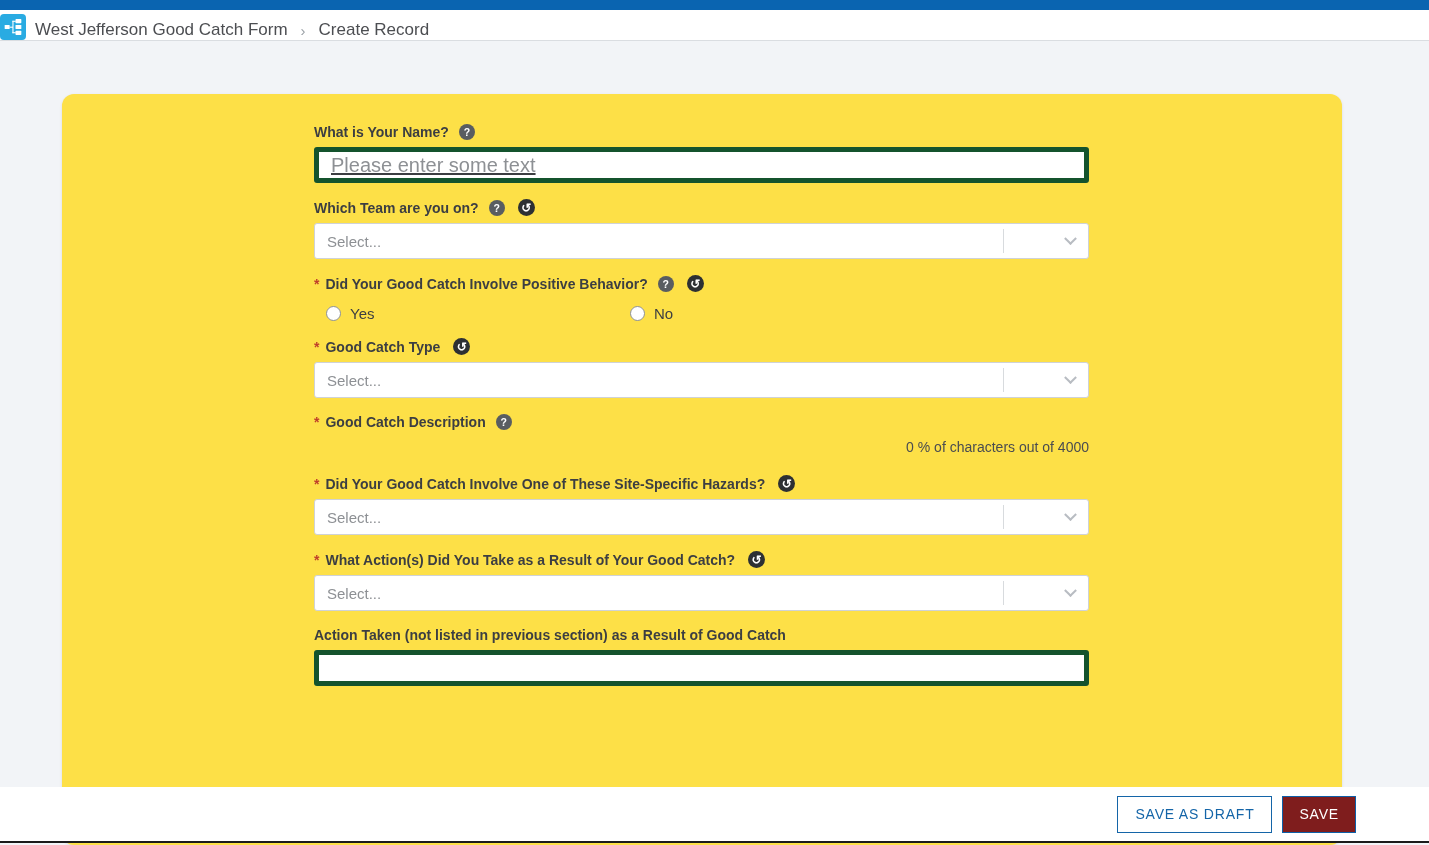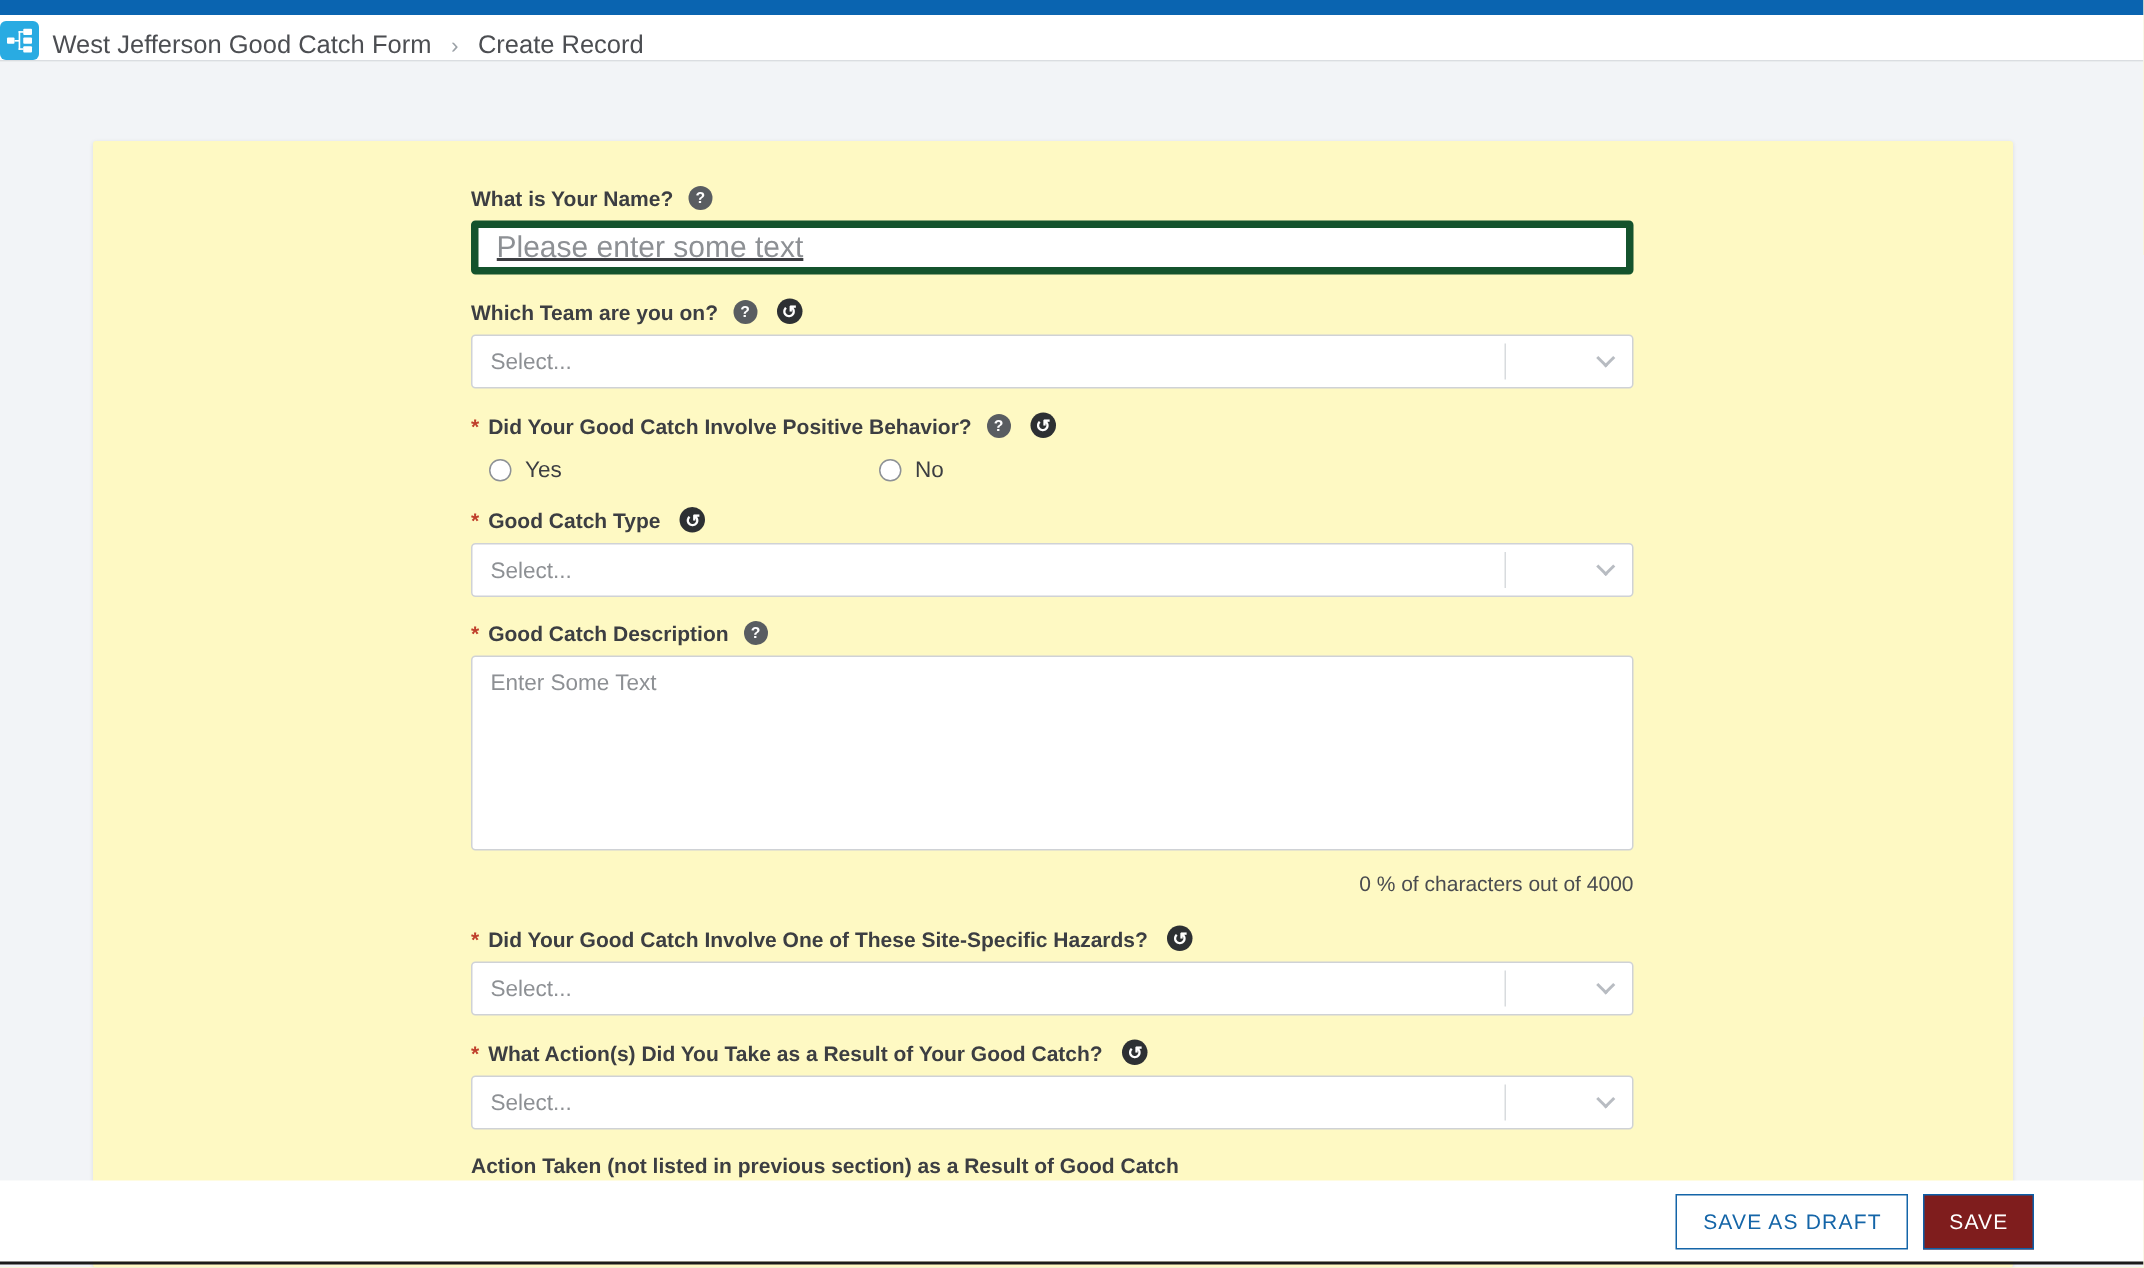--- a/index.html
+++ b/index.html
@@ -19,21 +19,21 @@
   .app-icon {
     width: 26px; height: 26px; border-radius: 4px; background: #29abe2;
     display: flex; align-items: center; justify-content: center; flex: 0 0 auto;
   }
   .breadcrumb { display: flex; align-items: center; margin-left: 9px; font-size: 17px; color: #4c4e52; }
   .crumb { white-space: nowrap; }
   .crumb-sep { color: #9aa0a6; margin: 0 13px; font-size: 15px; }
   
   .card {
     position: absolute; left: 62px; top: 94px; width: 1280px; height: 751px;
-    background: #fef9c3; border-radius: 2px;
+    background: #fde047; border-radius: 12px;
     box-shadow: 0 1px 3px rgba(0,0,0,0.10);
   }
   .form-col { margin-left: 252px; width: 775px; padding-top: 30px; }
   
   .field { margin-bottom: 16px; }
   .label-row { display: flex; align-items: center; margin-bottom: 7px; }
   .req { color: #bf3f2b; font-weight: 700; font-size: 14px; margin-right: 6px; }
   .lbl { font-size: 14px; font-weight: 700; color: #3c3e42; }
   .h-icon {
     width: 16px; height: 16px; border-radius: 50%; background: #595d61; color: #ffffff;
@@ -56,21 +56,21 @@
     background: #ffffff; display: flex; align-items: center; padding-left: 12px;
     cursor: pointer; position: relative; gap: 48px;
   }
   .sel-ph { font-size: 15px; color: #8d9094; flex: 1; }
   .sel-div { width: 1px; height: 24px; background: #d8dbde; }
   .chev-box { width: 36px; display: flex; align-items: center; justify-content: center; }
   .chev {
     width: 9px; height: 9px; border-right: 2px solid #b8bcc2; border-bottom: 2px solid #b8bcc2;
     transform: rotate(45deg) translate(-2px,-2px);
   }
-  .radio-row { display: flex; padding-left: 12px; margin-top: 13px; margin-bottom: 8px; }
+  .radio-row { display: flex; padding-left: 12px; margin-top: 13px; margin-bottom: 8px; gap: 44px; }
   .radio-item { display: flex; align-items: center; width: 260px; cursor: pointer; }
   .rc {
     width: 15px; height: 15px; border-radius: 50%; border: 1px solid #8d9196;
     background: #ffffff; flex: 0 0 auto;
   }
   .rt { font-size: 15px; color: #3c3e42; margin-left: 9px; }
   textarea.ta {
     width: 100%; height: 130px; border: 1px solid #cfd2d6; border-radius: 3px;
     font-family: "Liberation Sans", sans-serif; font-size: 15px; color: #3c3e42;
     padding: 9px 12px; resize: none; outline: none;
@@ -170,21 +170,21 @@
           <span class="sel-div"></span>
           <span class="chev-box">
             <span class="chev"></span>
           </span>
         </div>
       </div>
       <div class="field"><div class="label-row">
           <span class="req">*</span>
           <span class="lbl">Good Catch Description</span>
           <span class="h-icon">?</span>
-        </div><textarea class="ta" placeholder="Enter Some Text" style=""></textarea><div class="counter">0 % of characters out of 4000</div></div>
+        </div><div class="counter">0 % of characters out of 4000</div></div>
       <div class="field">
         <div class="label-row">
           <span class="req">*</span>
           <span class="lbl">Did Your Good Catch Involve One of These Site-Specific Hazards?</span>
           <span class="r-icon">↺</span>
         </div>
         <div class="sel">
           <span class="sel-ph">Select...</span>
           <span class="sel-div"></span>
           <span class="chev-box">

